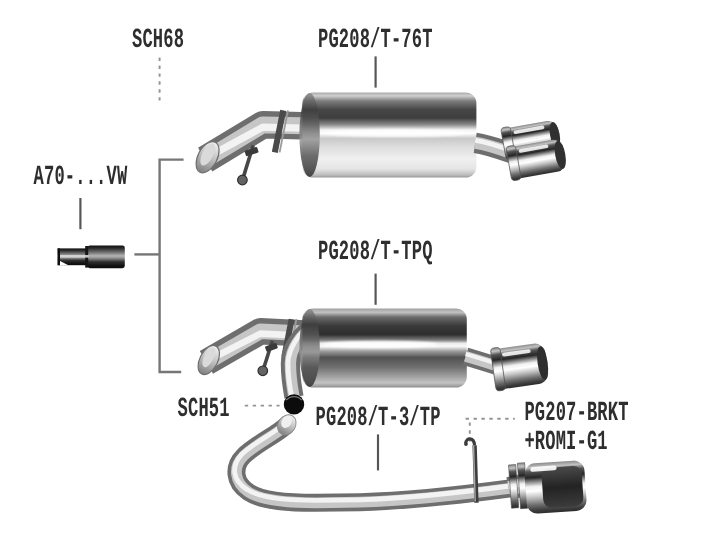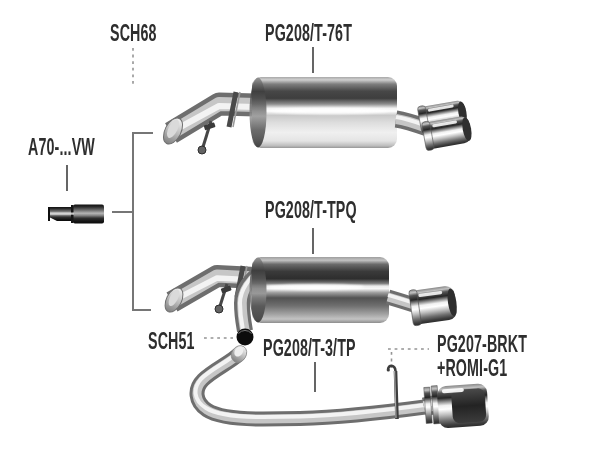--- a/index.html
+++ b/index.html
@@ -1,17 +1,17 @@
 <!DOCTYPE html>
 <html style="--label-color: #2e2e2e; --bg: #ffffff;"><head>
 <meta charset="utf-8">
 <style>
   html,body{margin:0;padding:0;background:#fff;}
   .stage{position:relative;width:600px;height:455px;background:var(--bg,#fff);overflow:hidden;
-         font-family:Liberation Sans, sans-serif;}
+         font-family:Liberation Mono, monospace;}
   .stage svg{position:absolute;left:0;top:0;}
   .lbl{position:absolute;font-weight:700;font-size:23px;line-height:24px;
        color:var(--label-color,#2e2e2e);transform:scaleX(0.62);transform-origin:0 0;
        white-space:nowrap;letter-spacing:0.2px;}
   
   .pb{fill:none;stroke:#6e6e6e;stroke-linejoin:round;}
   .pm{fill:none;stroke:#c6c6c6;stroke-linejoin:round;}
   .ph{fill:none;stroke:#f3f3f3;stroke-linejoin:round;}
   .leader{stroke:#555555;stroke-width:1.8;fill:none;}
   .leader-dash{stroke:#949494;stroke-width:1.6;fill:none;stroke-dasharray:2.8,3.8;}

